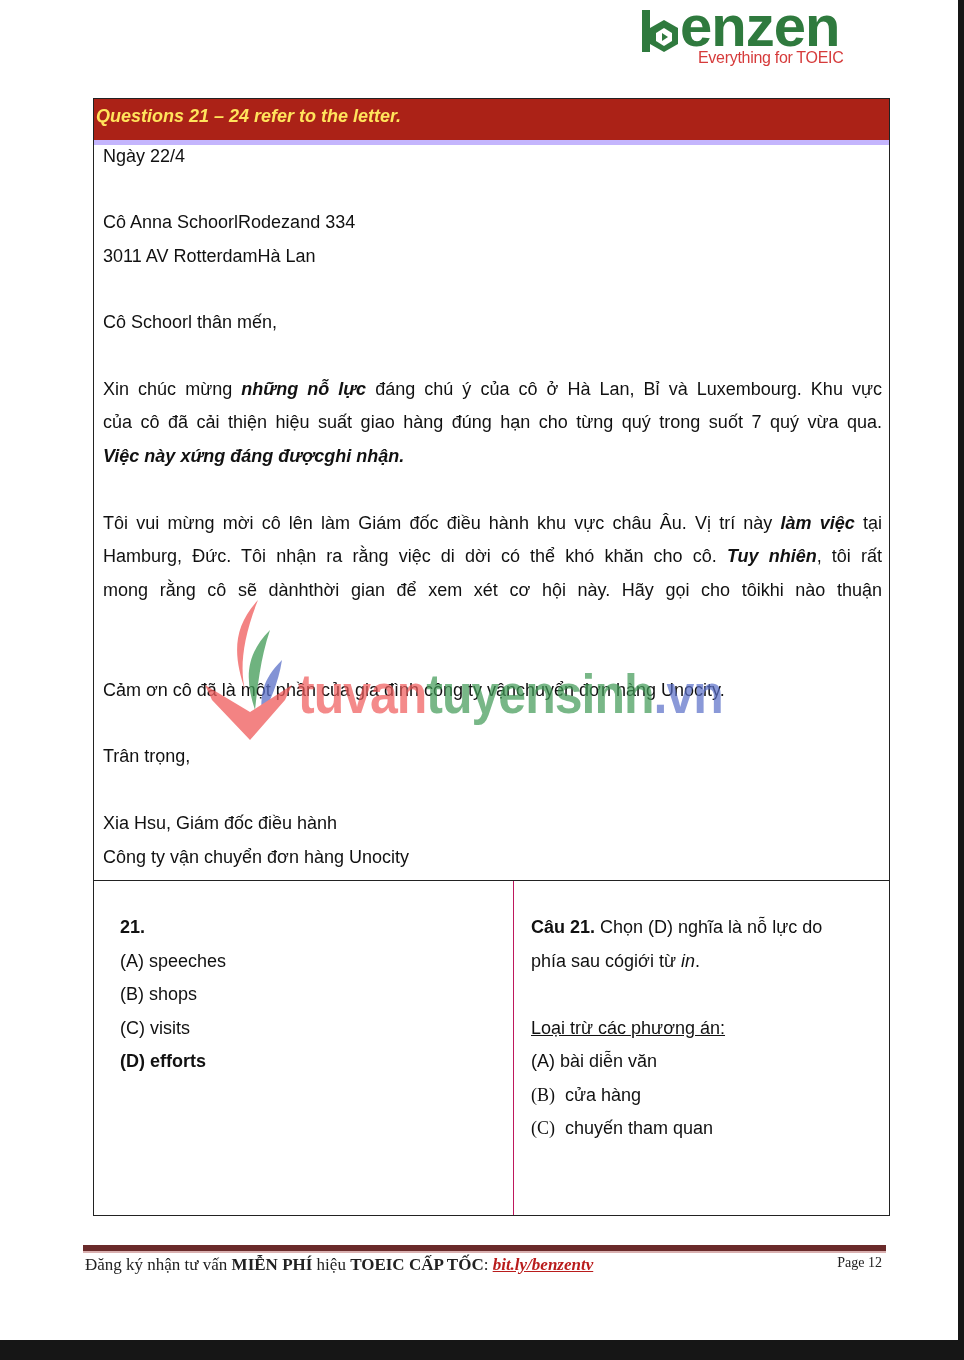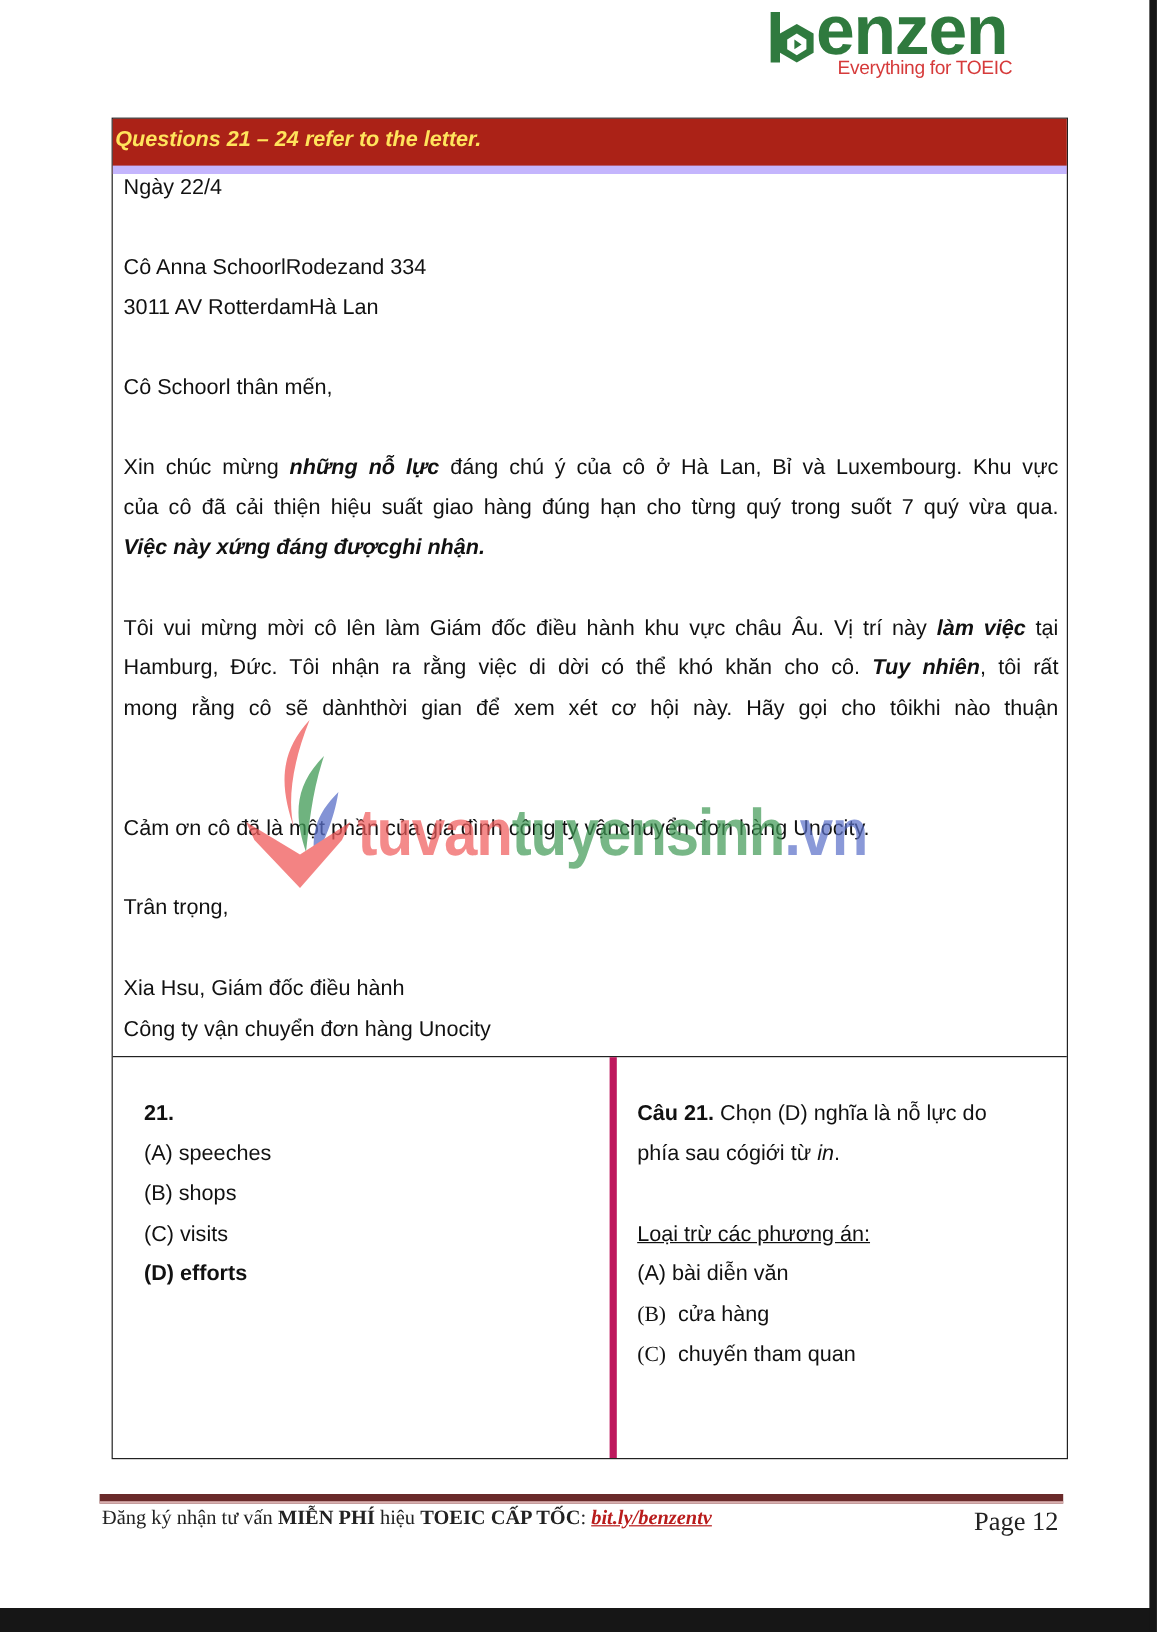--- a/index.html
+++ b/index.html
@@ -4,40 +4,40 @@
   <style>
     html, body { margin:0; padding:0; }
     body { width:964px; height:1360px; background:#161616; position:relative; overflow:hidden; font-family:"Liberation Sans", sans-serif; color:#111; }
     .page { position:absolute; left:0; top:0; width:958px; height:1340px; background:#ffffff; }
     
     .logo { position:absolute; left:640px; top:0; width:225px; height:74px; }
     .logo-main { position:absolute; left:2px; top:-4px; font-family:"Liberation Sans", sans-serif; font-weight:bold; font-size:58px; letter-spacing:-1px; color:#2f7a3e; line-height:60px; }
     .logo-sub { position:absolute; left:58px; top:49px; font-weight:normal; font-size:16px; color:#d63b3b; letter-spacing:-0.3px; white-space:nowrap; }
     
     .letter-table { position:absolute; left:93px; top:98px; width:797px; border:1px solid #222; box-sizing:border-box; }
-    .q-header { height:46px; background:#ab2217; border-bottom:7px solid #c4b5fd; box-sizing:border-box; padding:7px 0 0 2px; }
+    .q-header { height:46px; background:#ab2217; border-bottom:5px solid #c4b5fd; box-sizing:border-box; padding:7px 0 0 2px; }
     .q-header span { color:#ffe45c; font-weight:bold; font-style:italic; font-size:18px; }
     .letter-body { height:735px; position:relative; font-size:18px; line-height:33.5px; padding:0 8px 0 9px; box-sizing:border-box; }
     .line { position:absolute; left:9px; white-space:nowrap; }
     .justify { position:absolute; left:9px; width:779px; text-align:justify; text-align-last:justify; white-space:nowrap; }
     .bu { font-weight:bold; font-style:italic; }
     .answer-row { display:flex; border-top:1px solid #222; height:334px; }
-    .col-left { width:420px; border-right:6px solid #be185d; box-sizing:border-box; padding:30px 0 0 26px; font-size:18px; line-height:33.5px; }
+    .col-left { width:420px; border-right:1px solid #be185d; box-sizing:border-box; padding:30px 0 0 26px; font-size:18px; line-height:33.5px; }
     .col-right { flex:1; padding:30px 0 0 17px; font-size:18px; line-height:33.5px; }
     .bold { font-weight:bold; }
     .ul { text-decoration:underline; }
     .serif-letter { font-family:"Liberation Serif", serif; }
     
     .watermark { position:absolute; left:200px; top:600px; width:500px; height:150px; pointer-events:none; }
     .wm-text { position:absolute; left:98px; top:62px; font-family:"Liberation Sans", sans-serif; font-weight:bold; font-size:50px; letter-spacing:-1px; white-space:nowrap; opacity:0.7; transform:scaleY(1.1); transform-origin:left top; }
     
     .footer-rule { position:absolute; left:83px; top:1245px; width:803px; height:6px; background:#6a2a2a; border-bottom:2px solid #d9b0b0; }
     .footer-text { position:absolute; left:85px; top:1255px; font-family:"Liberation Serif", serif; font-size:17px; color:#222; white-space:nowrap; }
     .footer-link { font-weight:bold; font-style:italic; text-decoration:underline; }
-    .page-num { position:absolute; right:76px; top:1255px; font-family:"Liberation Serif", serif; font-size:22px; color:#222; }
+    .page-num { position:absolute; right:76px; top:1255px; font-family:"Liberation Serif", serif; font-size:14px; color:#222; }
     .right-strip { position:absolute; left:958px; top:0; width:6px; height:1360px; background:#161616; }
   </style>
 </head>
 <body>
 
 <div class="page">
 
   <div class="logo">
     <svg style="position:absolute;left:2px;top:8px" width="40" height="46" viewBox="0 0 40 46">
       <path d="M4 2 L4 44" stroke="#2f7a3e" stroke-width="8"></path>

